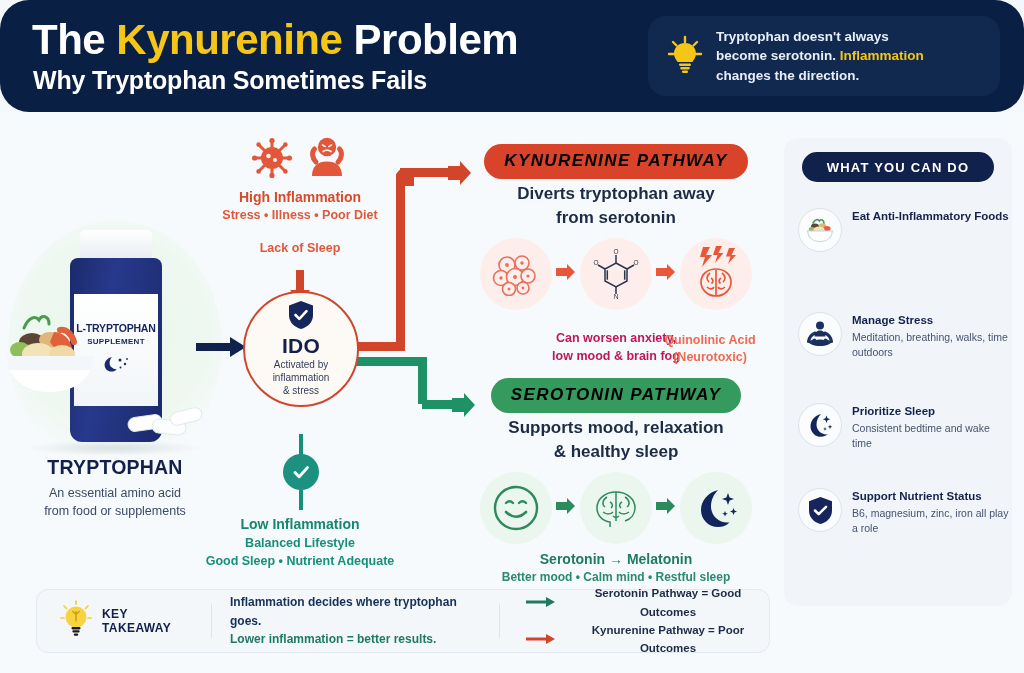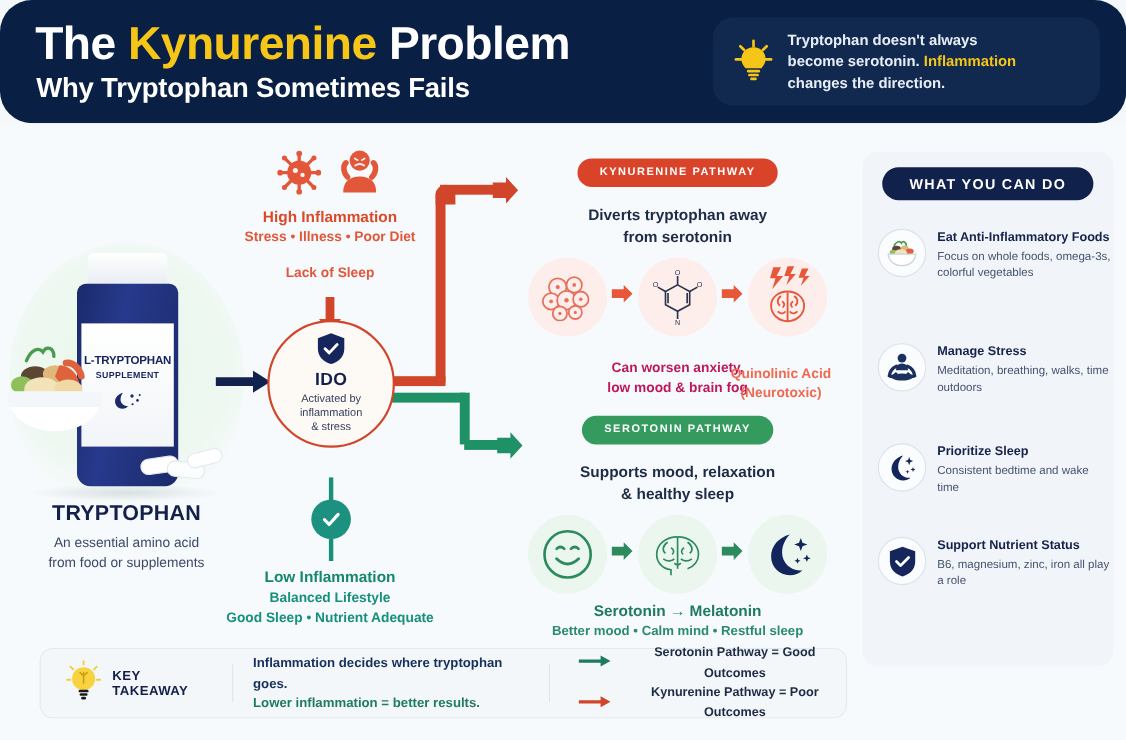--- a/index.html
+++ b/index.html
@@ -101,21 +101,21 @@
   .hi-arrow { position:absolute; left:92px; top:130px; }
 
   
   .ido {
     position:absolute; left:243px; top:179px; width:116px; height:116px;
     border-radius:50%; background:#fdfaf6; border:2.5px solid #d1452a;
     display:flex; flex-direction:column; align-items:center; justify-content:center;
     z-index:6;
   }
   .ido-shield { margin-bottom:1px; }
-  .ido-name { font-size:16px; font-weight:bold; color:#13204a; letter-spacing:0.3px; line-height:1; }
+  .ido-name { font-size:21px; font-weight:bold; color:#13204a; letter-spacing:0.3px; line-height:1; }
   .ido-sub { margin-top:3px; font-size:10px; line-height:1.28; color:#35405c; text-align:center; }
 
   
   .low-infl { position:absolute; left:198px; top:330px; width:204px; text-align:center; }
   .li-stem-top { position:absolute; left:101px; top:-8px; width:4px; height:22px; background:#169079; }
   .li-check {
     position:absolute; left:85px; top:12px; width:36px; height:36px; border-radius:50%;
     background:#1d9180; display:flex; align-items:center; justify-content:center;
   }
   .li-stem-bot { position:absolute; left:101px; top:48px; width:4px; height:20px; background:#169079; }
@@ -134,25 +134,25 @@
   .pipe-grn-v  { left:418px; top:245px; width:9px; height:47px; background:#1f9167; }
   .pipe-grn-h2 { left:422px; top:288px; width:34px; height:9px; background:#1f9167; }
   .pipe-grn-arrow { position:absolute; left:450px; top:280px; }
 
   
   .pway { position:absolute; width:288px; text-align:center; }
   .pw-k { left:472px; top:32px; }
   .pw-s { left:472px; top:266px; }
   .pw-pill {
     display:inline-block; padding:7px 20px 8px; border-radius:20px;
-    font-size:10px; font-weight:bold; color:#ffffff; letter-spacing:1.4px;
+    font-size:17px; font-weight:bold; color:#000000; letter-spacing:1.4px;font-style:italic;
   }
   .pw-pill.red { background:#d9432a; }
   .pw-pill.green { background:#349a5e; }
-  .pw-desc { margin-top:16px; font-size:14px; line-height:1.42; font-weight:bold; color:#1d2b45; }
+  .pw-desc { margin-top:3px; font-size:17px; line-height:1.42; font-weight:bold; color:#1d2b45; }
   .pw-row { margin-top:8px; display:flex; align-items:center; justify-content:center; gap:4px; }
   .pw-node { width:72px; height:72px; border-radius:50%; display:flex; align-items:center; justify-content:center; }
   .pw-node.redbg { background:#fdeeeb; }
   .pw-node.grnbg { background:#eaf6ee; }
   .pw-note { margin-top:20px; font-size:12.5px; line-height:1.42; font-weight:bold; color:#be185d; }
   .quino {
     position:absolute; left:180px; top:188px; width:116px; text-align:center;
     font-size:12.5px; line-height:1.36; font-weight:bold; color:#ef6a51;
   }
   .ser-mel { margin-top:7px; font-size:14px; font-weight:bold; color:#1f7a63; }
@@ -536,21 +536,20 @@
           <ellipse cx="9" cy="9.5" rx="4" ry="3" fill="#5b4636"></ellipse>
           <ellipse cx="16.5" cy="9" rx="3.6" ry="2.8" fill="#e0b77a"></ellipse>
           <ellipse cx="21" cy="11.5" rx="3.6" ry="2.6" fill="#e0623c"></ellipse>
           <ellipse cx="6" cy="12.5" rx="3.2" ry="2.4" fill="#8fbf5b"></ellipse>
           <ellipse cx="13" cy="13" rx="5.6" ry="3.4" fill="#f2e3b8"></ellipse>
           <path d="M1.5 14 L26.5 14 C25.8 20.5 21 24.5 14 24.5 C7 24.5 2.2 20.5 1.5 14 Z" fill="#ffffff" stroke="#c9d2dd" stroke-width="1.1"></path>
         </svg>
       </span>
       <div class="tip-body">
         <div class="tip-title">Eat Anti-Inflammatory Foods</div>
-        <div class="tip-desc">Focus on whole foods, omega-3s, colorful vegetables</div>
       </div>
     </div>
 
     <div class="tip" style="top:200px;">
       <span class="tip-icon">
         <svg width="28" height="28" viewBox="0 0 28 28">
           <circle cx="14" cy="5.5" r="4" fill="#1c3060"></circle>
           <path d="M14 10.5 C10.5 10.5 8.5 13 8.5 16.5 L19.5 16.5 C19.5 13 17.5 10.5 14 10.5 Z" fill="#1c3060"></path>
           <path d="M9 13 C5.5 14.5 3 18 2.5 21.5 C4.5 22.5 7 22 8.5 20" stroke="#1c3060" stroke-width="3" fill="none" stroke-linecap="round"></path>
           <path d="M19 13 C22.5 14.5 25 18 25.5 21.5 C23.5 22.5 21 22 19.5 20" stroke="#1c3060" stroke-width="3" fill="none" stroke-linecap="round"></path>

